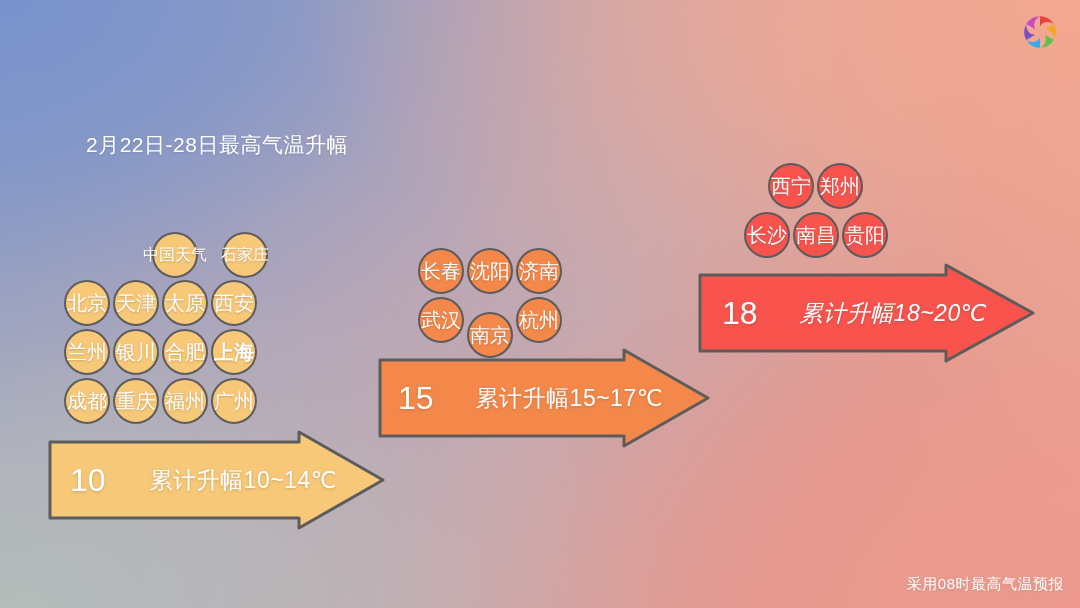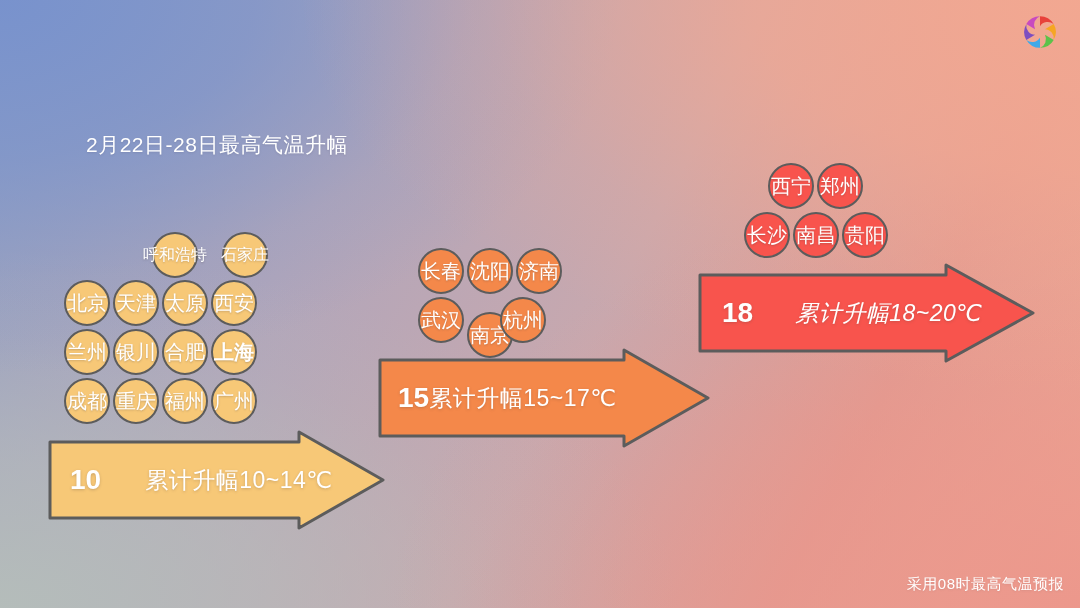--- a/index.html
+++ b/index.html
@@ -71,21 +71,21 @@
 
   
   .arrow-wrap{position:absolute;}
   .arrow-svg{display:block;overflow:visible;}
   .arrow-label{
     position:absolute;top:0;left:0;height:100%;
     display:flex;align-items:center;
     pointer-events:none;
   }
   .arrow-num{
-    color:#ffffff;font-size:28px;font-weight:bold;line-height:1;
+    color:#ffffff;font-size:32px;font-weight:normal;line-height:1;
     text-shadow:0 1px 3px rgba(90,70,60,.28);
   }
   .arrow-text{
     color:#ffffff;font-size:23px;line-height:1;letter-spacing:.5px;
     text-shadow:0 1px 3px rgba(90,70,60,.28);white-space:nowrap;
   }
 </style>
 </head>
 <body>
 
@@ -106,21 +106,21 @@
         </g>
       </svg>
     </span>
   </div>
 
   <div class="group" style="left:44px;top:232px;width:360px;height:290px;">
 
     <div class="bubbles">
 
       <div class="bubble wide" style="left:108px;top:0px;background:#f7c877;">
-        <span>呼和浩特</span>
+        <span>中国天气</span>
       </div>
       <div class="bubble wide" style="left:178px;top:0px;background:#f7c877;">
         <span>石家庄</span>
       </div>
 
       <div class="bubble" style="left:20px;top:48px;background:#f7c877;">
         <span>北京</span>
         </div>
       <div class="bubble" style="left:69px;top:48px;background:#f7c877;">
         <span>天津</span>
@@ -183,32 +183,32 @@
       <div class="bubble" style="left:142px;top:0px;background:#f4884a;">
         <span>济南</span>
         </div>
 
       <div class="bubble" style="left:44px;top:49px;background:#f4884a;">
         <span>武汉</span>
         </div>
       <div class="bubble" style="left:93px;top:64px;background:#f4884a;align-items:center;">
         <span>南京</span>
         </div>
-      <div class="bubble" style="left:126px;top:49px;background:#f4884a;">
+      <div class="bubble" style="left:142px;top:49px;background:#f4884a;">
         <span>杭州</span>
         </div>
     </div>
 
     <div class="arrow-wrap" style="left:0px;top:100px;width:340px;height:100px;">
       <svg class="arrow-svg" width="340" height="100" viewBox="0 0 340 100" preserveAspectRatio="none">
         <path d="M6,12 L250,12 L250,2 L334,50 L250,98 L250,88 L6,88 Z" fill="#f4884a" stroke="#5c5c5c" stroke-width="3" stroke-linejoin="round"></path>
       </svg>
       <div class="arrow-label">
         <span class="arrow-num" style="margin-left:24px;">15</span>
-        <span class="arrow-text" style="">累计升幅15~17℃</span>
+        <span class="arrow-text" style="margin-left:42px;">累计升幅15~17℃</span>
       </div>
     </div>
   </div>
 
   <div class="group" style="left:694px;top:163px;width:345px;height:200px;">
 
     <div class="bubbles">
 
       <div class="bubble" style="left:74px;top:0px;background:#f8544d;">
         <span>西宁</span>

